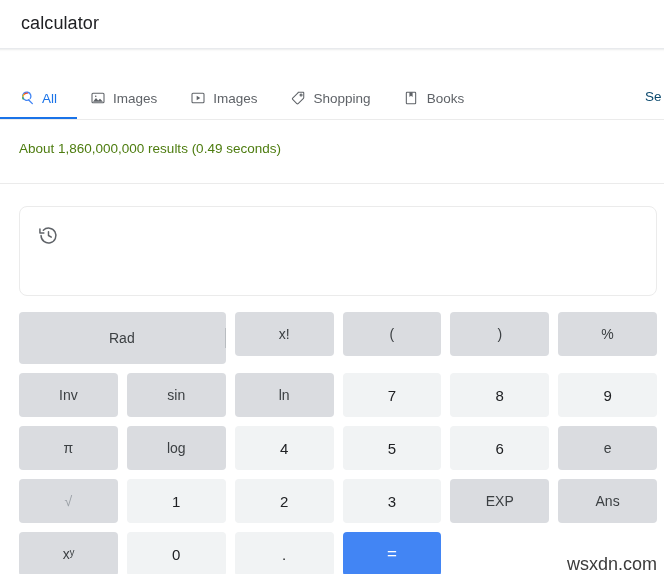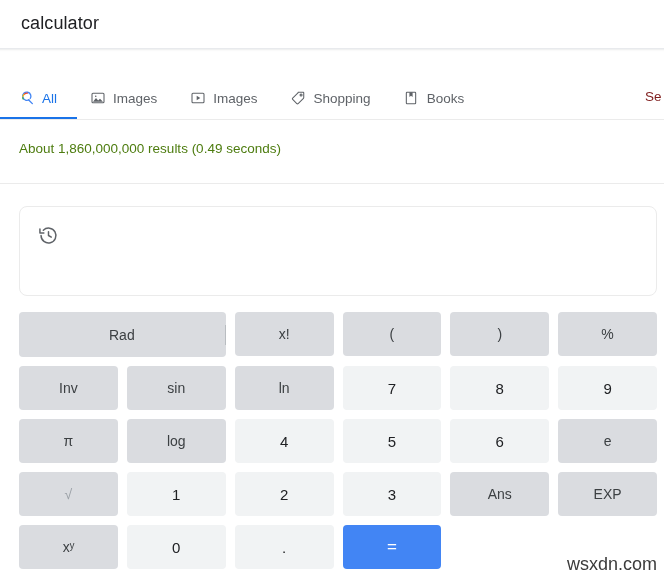--- a/index.html
+++ b/index.html
@@ -73,21 +73,21 @@
   #tabbar-rule {
     position: absolute;
     left: 0; top: 43px;
     width: 664px; height: 1px;
     background: #ebebeb;
   }
   #tab-overflow {
     position: absolute;
     left: 645px; top: 89px;
     font-size: 13.5px;
-    color: #7f1d1d;
+    color: #0c4a6e;
     white-space: nowrap;
     overflow: hidden;
     width: 19px;
   }
 
   
   #result-stats {
     position: absolute;
     left: 19px; top: 141px;
     font-size: 13.5px;
@@ -153,21 +153,21 @@
   .key.dim { color: #9aa0a6; }
   .key.equals {
     background: #4285f4;
     color: #ffffff;
     font-size: 17px;
   }
 
   
   #radeg {
     grid-column: span 2;
-    height: 45px;
+    height: 52px;
     background: #dadce0;
     border-radius: 4px;
     display: flex;
     align-items: center;
     justify-content: center;
     gap: 0;
     cursor: pointer;
   }
   #radeg .seg {
     flex: 1;
@@ -290,22 +290,22 @@
       <div class="key">π</div>
       <div class="key">log</div>
       <div class="key num">4</div>
       <div class="key num">5</div>
       <div class="key num">6</div>
       <div class="key">e</div>
       <div class="key dim">√</div>
       <div class="key num">1</div>
       <div class="key num">2</div>
       <div class="key num">3</div>
+      <div class="key">EXP</div>
       <div class="key">Ans</div>
-      <div class="key">EXP</div>
       <div class="key">xʸ</div>
       <div class="key num">0</div>
       <div class="key num">.</div>
       <div class="key equals">=</div>
     </div>
 
 </div>
 
 <div id="watermark">wsxdn.com</div>
 

